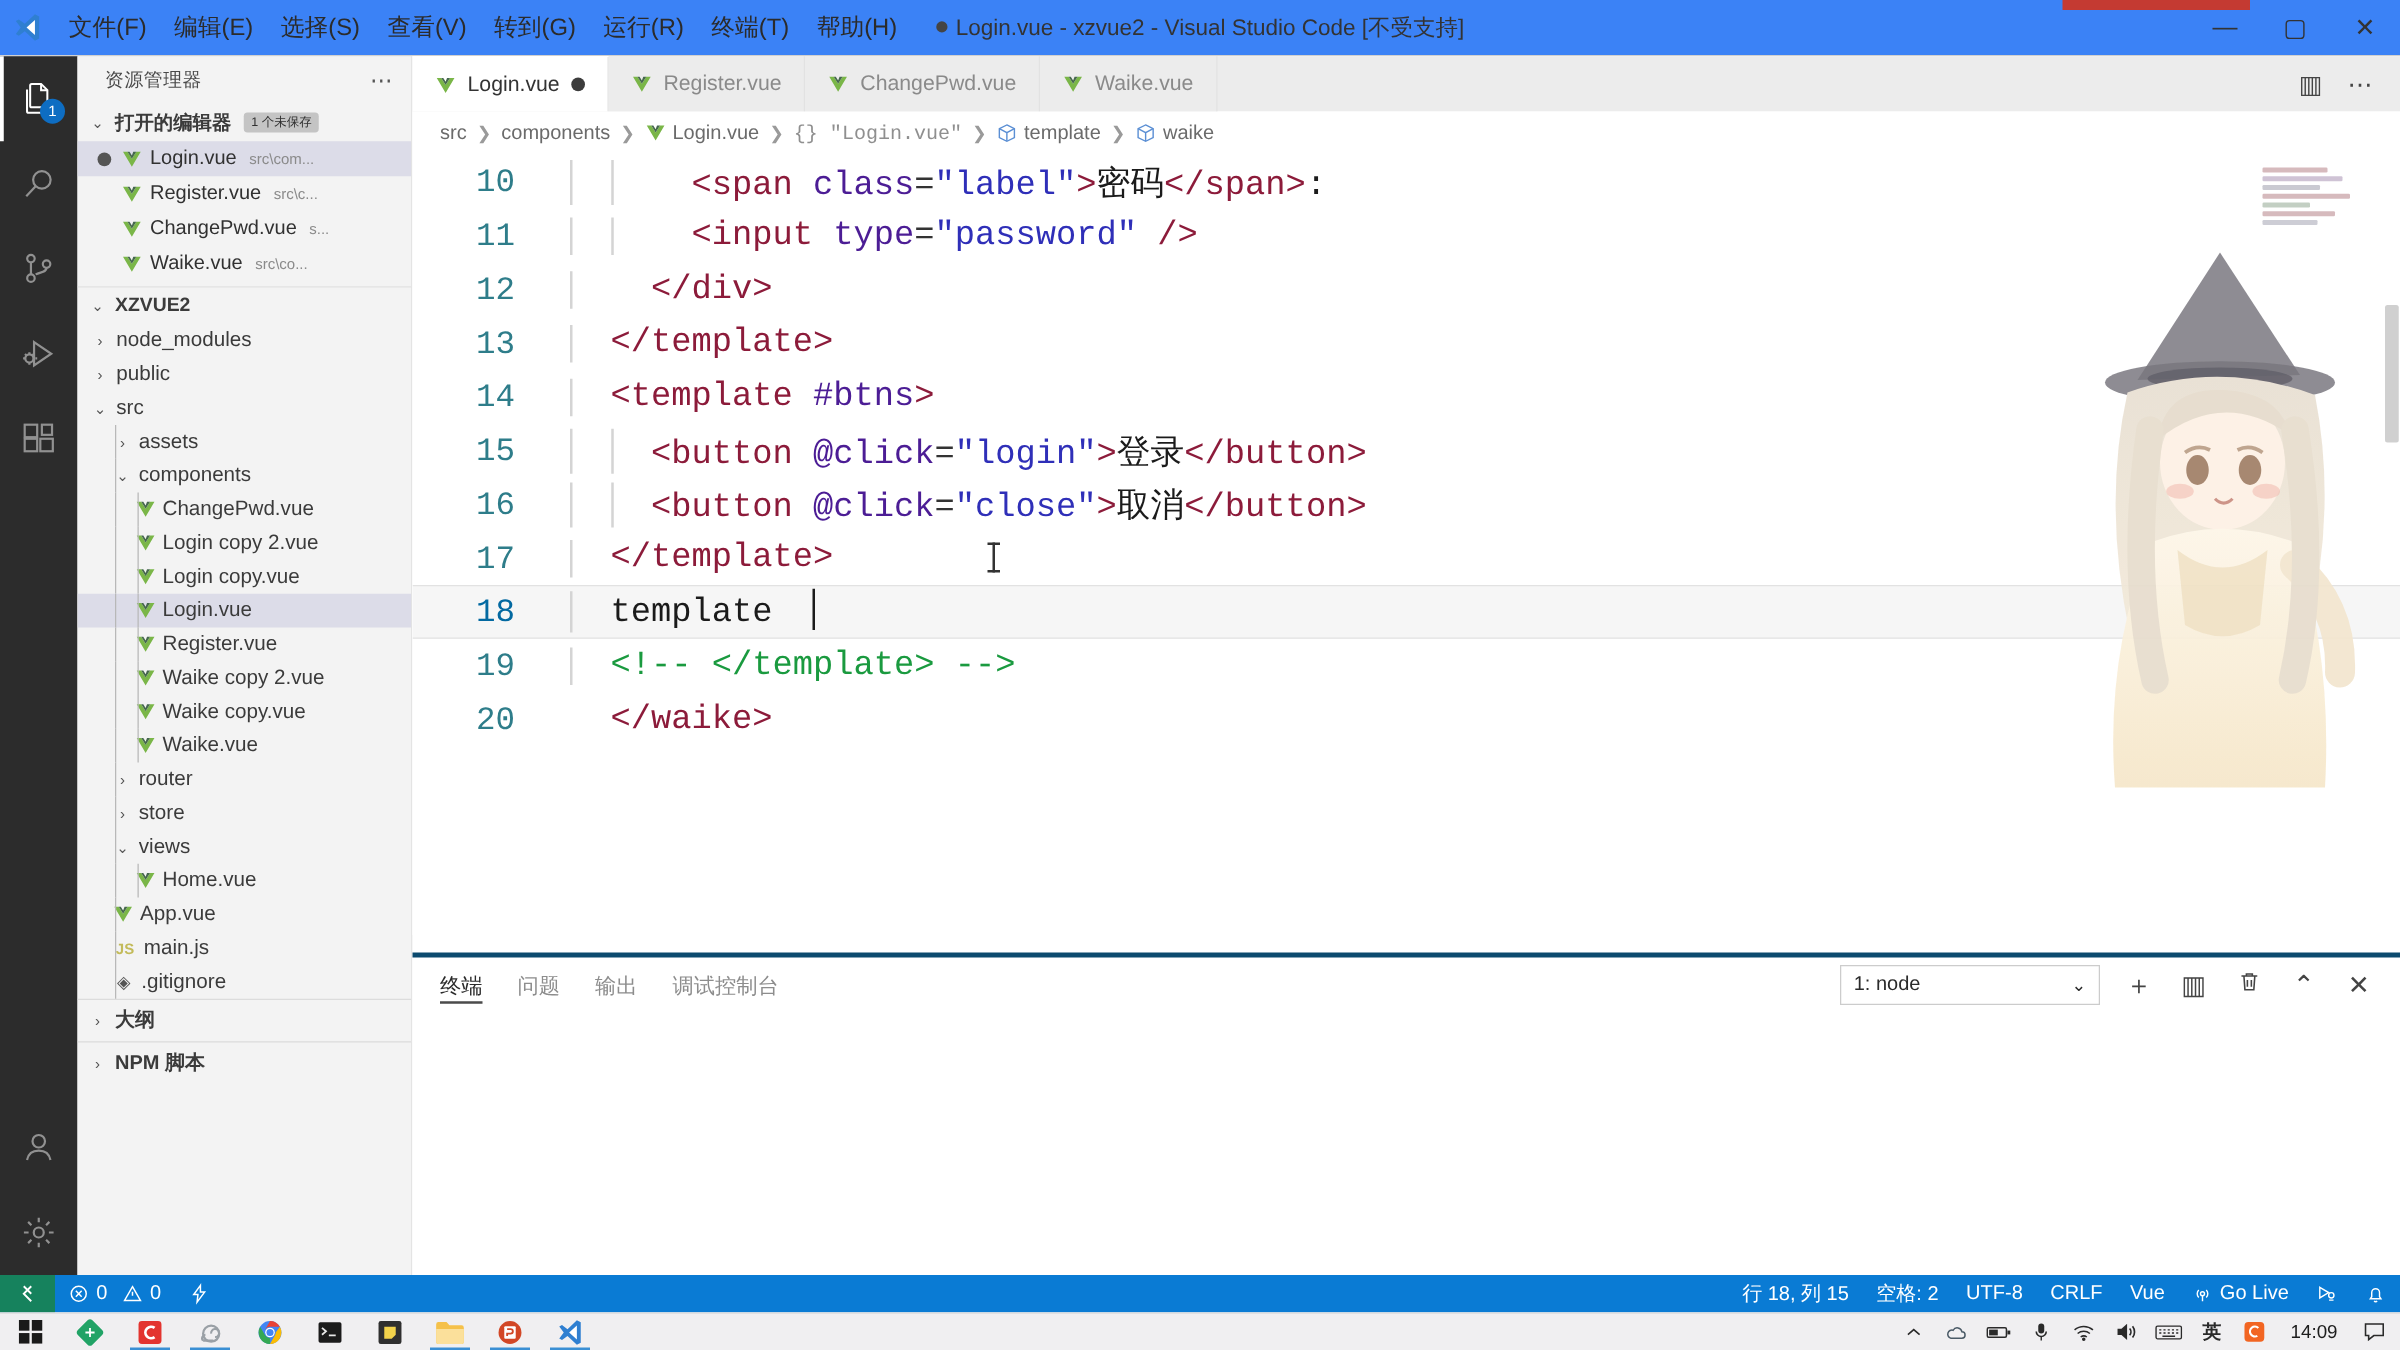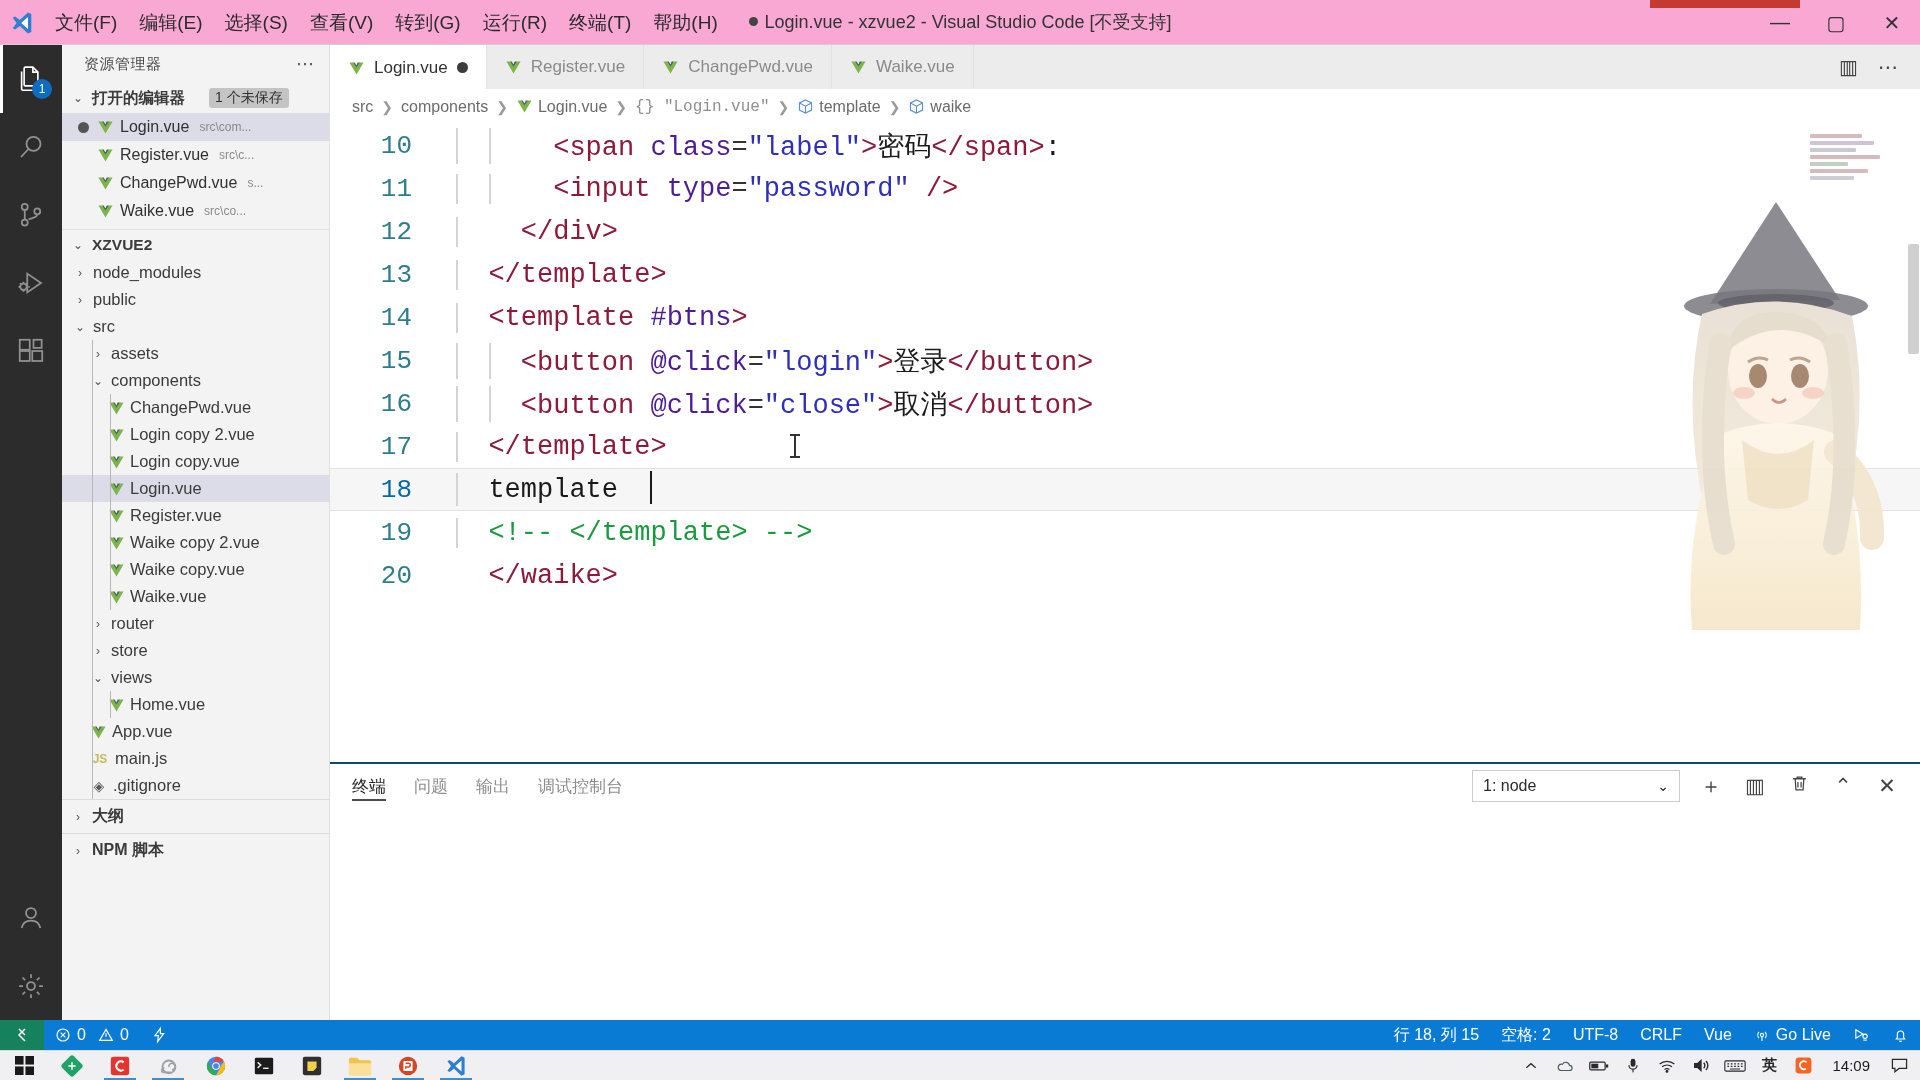--- a/index.html
+++ b/index.html
@@ -9,22 +9,22 @@
     font-family: "Liberation Sans", "DejaVu Sans", sans-serif;
     background: #ffffff;
   }
   #app {
     position: relative; width: 1920px; height: 1080px;
     display: flex; flex-direction: column;
   }
 
   
   .titlebar {
-    height: 45px; background: #f9a8d4; color: #333333;
-    display: flex; flex: 0 0 45px;
+    height: 45px; background: #3b82f6; color: #333333;
+    display: flex; align-items: center; flex: 0 0 45px;
     position: relative; border-bottom: 1px solid #d0d0d0;
   }
   .vs-logo { width: 44px; height: 45px; display: flex; align-items: center; justify-content: center; }
   .menubar { display: flex; align-items: center; height: 45px; }
   .menu-item {
     padding: 0 11px; height: 45px; line-height: 45px;
     font-size: 19px; color: #2b2b2b; white-space: nowrap; cursor: default;
   }
   .win-title {
     position: absolute; left: 0; right: 0; top: 0; height: 45px;
@@ -74,22 +74,22 @@
     height: 38px; display: flex; align-items: center; justify-content: space-between;
     padding: 0 14px 0 22px; font-size: 15px; color: #4a4a4a; letter-spacing: .5px;
   }
   .sb-head .dots { font-size: 18px; color: #555; letter-spacing: 1px; cursor: pointer; }
   .sec-head {
     height: 30px; display: flex; align-items: center; gap: 6px; padding-left: 8px;
     font-size: 15.5px; font-weight: bold; color: #3b3b3b; cursor: pointer;
   }
   .chev { width: 16px; display: inline-block; text-align: center; font-size: 12px; font-weight: normal; color: #555; }
   .badge-unsaved {
-    background: #c4c4c4; color: #303030; font-size: 14px; font-weight: normal;
-    border-radius: 3px; padding: 1px 6px; margin-left: 18px;
+    background: #c4c4c4; color: #303030; font-size: 10px; font-weight: normal;
+    border-radius: 3px; padding: 1px 6px; margin-left: 4px;
   }
   .oe-row {
     height: 28px; display: flex; align-items: center; gap: 6px;
     padding-left: 16px; font-size: 16px; white-space: nowrap; cursor: pointer;
   }
   .oe-row.sel { background: #dcdce8; }
   .dirty-dot { width: 11px; height: 11px; border-radius: 50%; background: #555; flex: 0 0 11px; margin-right: 2px; }
   .dot-spacer { width: 11px; flex: 0 0 11px; margin-right: 2px; }
   .fname { color: #313131; }
   .fpath { color: #8a8a8a; font-size: 12px; margin-left: 4px; overflow: hidden; }
@@ -190,21 +190,21 @@
     position: absolute; right: 0; top: 0; width: 14px; height: 100%; background: transparent;
   }
   .edit-scrollbar .thumb {
     position: absolute; right: 1px; top: 120px; width: 11px; height: 110px;
     background: rgba(100,100,100,.3); border-radius: 2px;
   }
 
   
   .panel {
     flex: 0 0 258px; height: 258px; background: #ffffff;
-    border-top: 2px solid #0c4a6e; display: flex; flex-direction: column; margin-top: 14px;
+    border-top: 4px solid #0c4a6e; display: flex; flex-direction: column; margin-top: 14px;
   }
   .panel-head {
     height: 44px; flex: 0 0 44px; display: flex; align-items: center;
     padding: 0 20px 0 22px; gap: 0;
   }
   .p-tab {
     font-size: 17px; color: #8d8d8d; padding: 0 14px; height: 44px; line-height: 46px;
     cursor: pointer; position: relative; white-space: nowrap;
   }
   .p-tab:first-child { padding-left: 0; }

